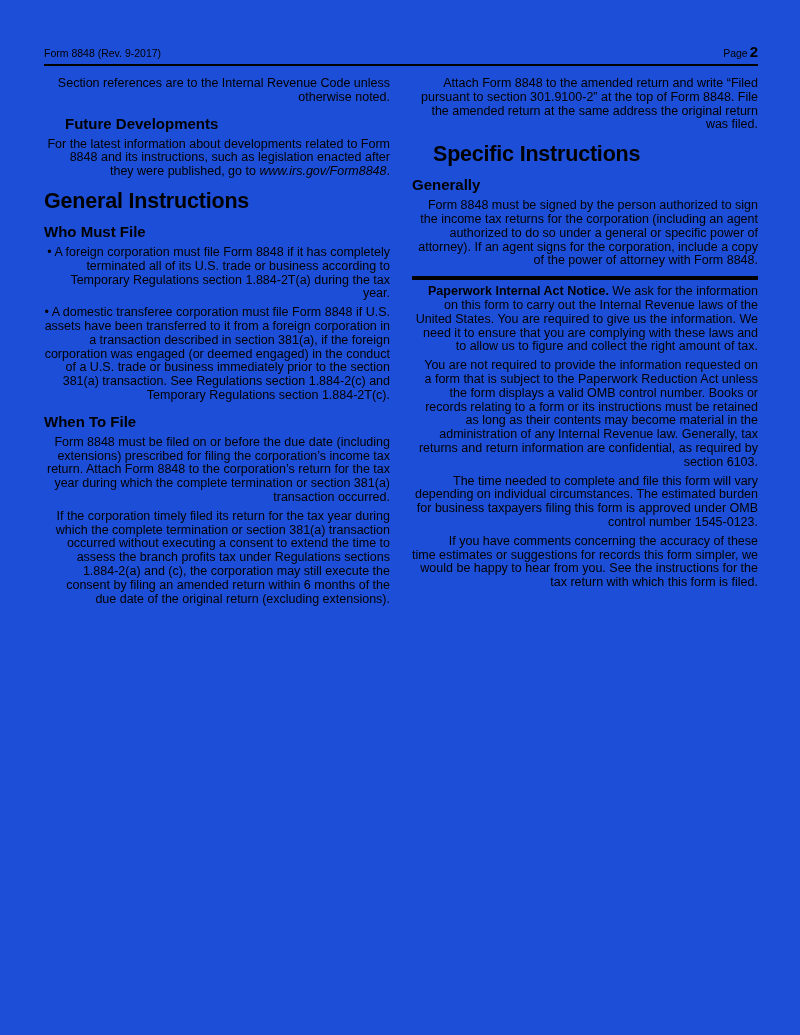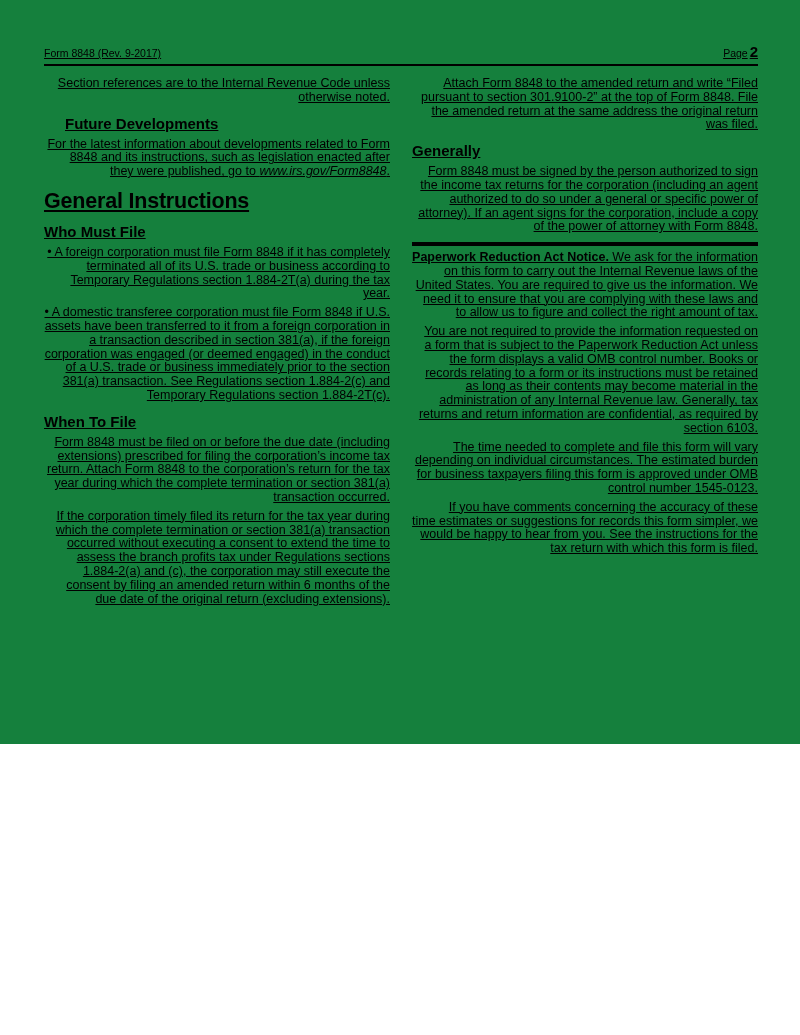--- a/index.html
+++ b/index.html
@@ -5,24 +5,23 @@
   * { margin: 0; padding: 0; box-sizing: border-box; }
   html, body { background: #ffffff; }
   body {
     font-family: "Liberation Sans", "DejaVu Sans", sans-serif;
     color: #000;
     -webkit-font-smoothing: antialiased;
   }
   .page {
     position: relative;
     width: 800px;
-    height: 744px;
-    background: #15803d;
+    height: 1035px;
+    background: #1d4ed8;
     overflow: hidden;
-    text-decoration: underline;
   }
   
   .page-header {
     margin: 46px 42px 0 44px;
     display: flex;
     justify-content: space-between;
     align-items: baseline;
     border-bottom: 2px solid #000;
     padding-bottom: 5px;
   }
@@ -125,28 +124,29 @@
       <p class="body mt6">Form 8848 must be filed on or before the due date (including extensions) prescribed for filing the corporation’s income tax return. Attach Form 8848 to the corporation’s return for the tax year during which the complete termination or section 381(a) transaction occurred.</p>
 
       <p class="body indent mt6">If the corporation timely filed its return for the tax year during which the complete termination or section 381(a) transaction occurred without executing a consent to extend the time to assess the branch profits tax under Regulations sections 1.884-2(a) and (c), the corporation may still execute the consent by filing an amended return within 6 months of the due date of the original return (excluding extensions).</p>
 
     </div>
 
     <div class="col">
 
       <p class="body mt3">Attach Form 8848 to the amended return and write “Filed pursuant to section 301.9100-2” at the top of Form 8848. File the amended return at the same address the original return was filed.</p>
 
+      <h2 class="big-heading mt12">Specific Instructions</h2>
 
       <h3 class="sub-heading mt3">Generally</h3>
 
       <p class="body">Form 8848 must be signed by the person authorized to sign the income tax returns for the corporation (including an agent authorized to do so under a general or specific power of attorney). If an agent signs for the corporation, include a copy of the power of attorney with Form 8848.</p>
 
       <div class="thick-rule"></div>
 
-      <p class="body mt6"><span class="bold">Paperwork Reduction Act Notice.</span><span> We ask for the information on this form to carry out the Internal Revenue laws of the United States. You are required to give us the information. We need it to ensure that you are complying with these laws and to allow us to figure and collect the right amount of tax.</span></p>
+      <p class="body mt6"><span class="bold">Paperwork Internal Act Notice.</span><span> We ask for the information on this form to carry out the Internal Revenue laws of the United States. You are required to give us the information. We need it to ensure that you are complying with these laws and to allow us to figure and collect the right amount of tax.</span></p>
 
       <p class="body indent">You are not required to provide the information requested on a form that is subject to the Paperwork Reduction Act unless the form displays a valid OMB control number. Books or records relating to a form or its instructions must be retained as long as their contents may become material in the administration of any Internal Revenue law. Generally, tax returns and return information are confidential, as required by section 6103.</p>
 
       <p class="body indent">The time needed to complete and file this form will vary depending on individual circumstances. The estimated burden for business taxpayers filing this form is approved under OMB control number 1545-0123.</p>
 
       <p class="body indent">If you have comments concerning the accuracy of these time estimates or suggestions for records this form simpler, we would be happy to hear from you. See the instructions for the tax return with which this form is filed.</p>
 
     </div>
   </div>
 

